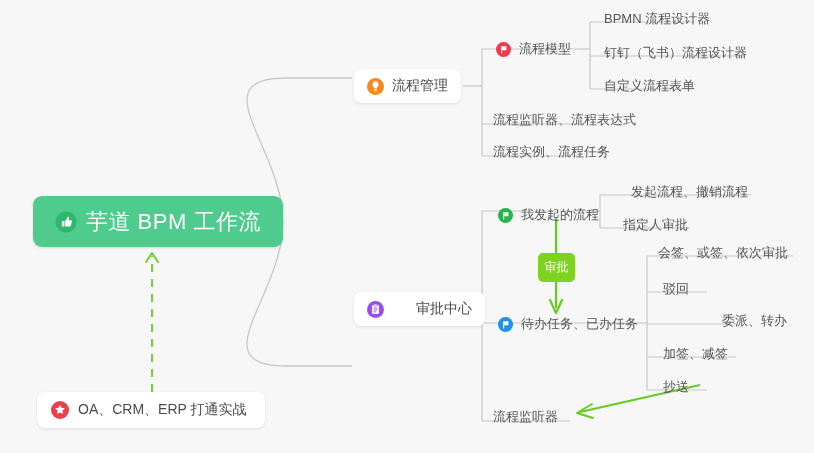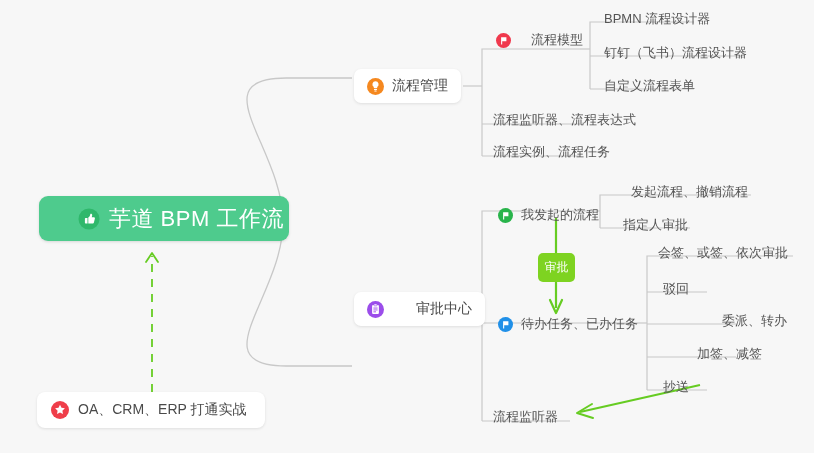--- a/index.html
+++ b/index.html
@@ -25,31 +25,31 @@
     position: absolute;
     left: 0; top: 0;
     width: 814px;
     height: 453px;
     pointer-events: none;
   }
 
   
   .root-node {
     position: absolute;
-    left: 39px;
+    left: 33px;
     top: 196px;
     width: 250px;
-    height: 45px;
+    height: 51px;
     background: #4ECB8D;
     border-radius: 9px;
     box-shadow: 0 1px 3px rgba(0,0,0,0.13);
     display: flex;
     align-items: center;
     box-sizing: border-box;
-    padding-left: 39px;
+    padding-left: 22px;
   }
   .root-label {
     color: #ffffff;
     font-size: 22px;
     letter-spacing: 0.5px;
     white-space: nowrap;
     margin-left: 9px;
   }
 
   
@@ -222,21 +222,21 @@
       <svg width="17" height="17" viewBox="0 0 17 17">
         <circle cx="8.5" cy="8.5" r="8.5" fill="#F5881F"></circle>
         <path d="M8.5,3.3 a3.1,3.1 0 0 0 -1.7,5.7 v1.1 h3.4 v-1.1 a3.1,3.1 0 0 0 -1.7,-5.7 z" fill="#ffffff"></path>
         <rect x="7" y="10.8" width="3" height="1.1" rx="0.5" fill="#ffffff"></rect>
         <rect x="7.3" y="12.4" width="2.4" height="1" rx="0.5" fill="#ffffff"></rect>
       </svg>
     </span>
     <span class="branch-label">流程管理</span>
   </div>
 
-  <div class="leaf with-icon" style="left:490px; top:28px;gap:12px;">
+  <div class="leaf with-icon" style="left:490px; top:37px;">
     <span class="icon">
       <svg width="15" height="15" viewBox="0 0 15 15">
         <circle cx="7.5" cy="7.5" r="7.5" fill="#F0394D"></circle>
         <path d="M5.1,3.6 v8 h1.1 v-3.3 h4.2 v-4.1 h-5.3 z" fill="#ffffff"></path>
       </svg>
     </span>
     <span class="leaf-text">流程模型</span>
   </div>
 
   <div class="leaf" style="left:487px; top:108px;">
@@ -310,21 +310,21 @@
   </div>
 
   <div class="leaf" style="left:657px; top:277px;">
     <span class="leaf-text">驳回</span>
   </div>
 
   <div class="leaf" style="left:696px; top:309px;margin-left:20px;">
     <span class="leaf-text">委派、转办</span>
   </div>
 
-  <div class="leaf" style="left:691px; top:342px;">
+  <div class="leaf" style="left:657px; top:342px;">
     <span class="leaf-text">加签、减签</span>
   </div>
 
   <div class="leaf" style="left:657px; top:375px;">
     <span class="leaf-text">抄送</span>
   </div>
 
   <div class="callout">
     <span class="callout-label">审批</span>
   </div>

